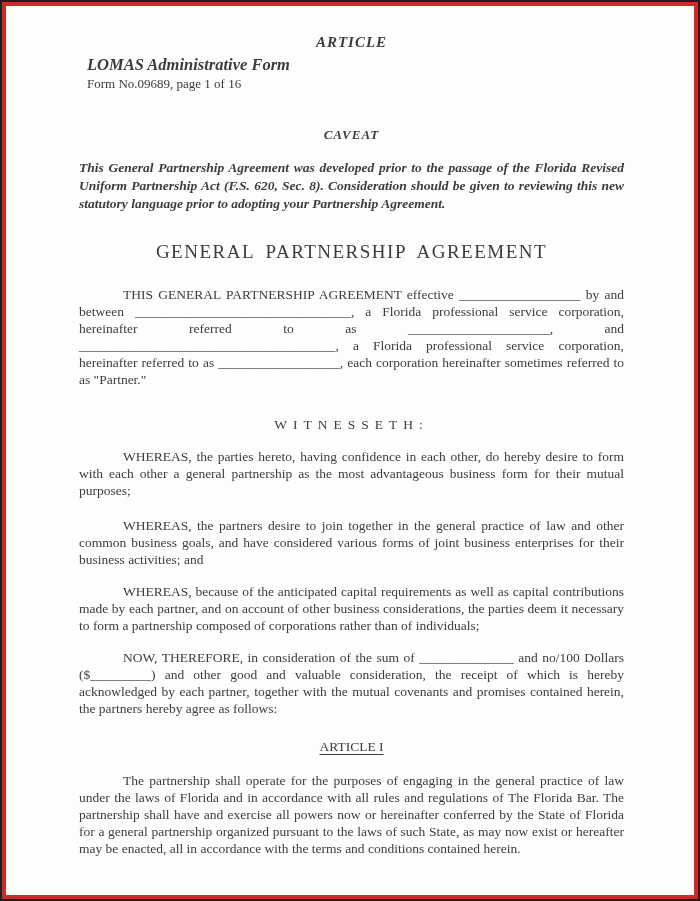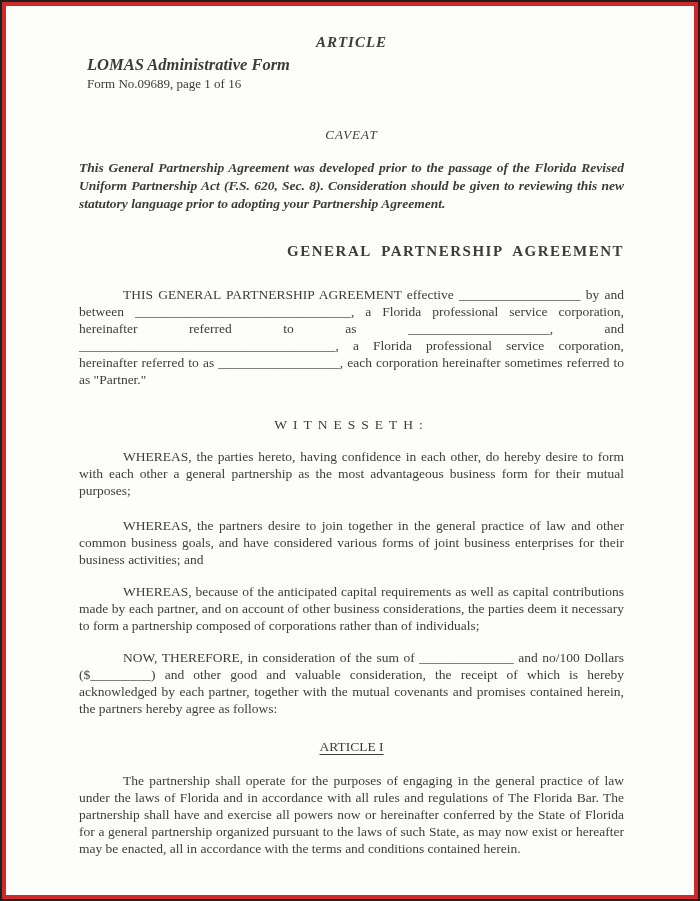--- a/index.html
+++ b/index.html
@@ -48,41 +48,41 @@
     font-size: 16.5px;
     margin-top: 5px;
     margin-left: 8px;
   }
   .form-number {
     font-size: 13px;
     margin-top: 2px;
     margin-left: 8px;
   }
   .caveat-heading {
-    font-weight: normal;
+    font-weight: bold;
     font-style: italic;
     font-size: 13px;
     letter-spacing: 1px;
     margin-top: 34px;
     text-align: center;
   }
   .caveat-body {
     font-weight: bold;
     font-style: italic;
     margin-top: 16px;
     line-height: 18px;
     text-align: justify;
   }
   .doc-title {
-    font-weight: bold;
-    font-size: 15px;
+    font-weight: normal;
+    font-size: 19px;
     letter-spacing: 1.5px;
     word-spacing: 5px;
     margin-top: 30px;
-    text-align: right;
+    text-align: center;
   }
   .opening { margin-top: 26px; }
   .witnesseth {
     margin-top: 28px;
     letter-spacing: 6px;
     text-align: center;
   }
   .clause { margin-top: 15px; }
   .article-heading {
     margin-top: 21px;

